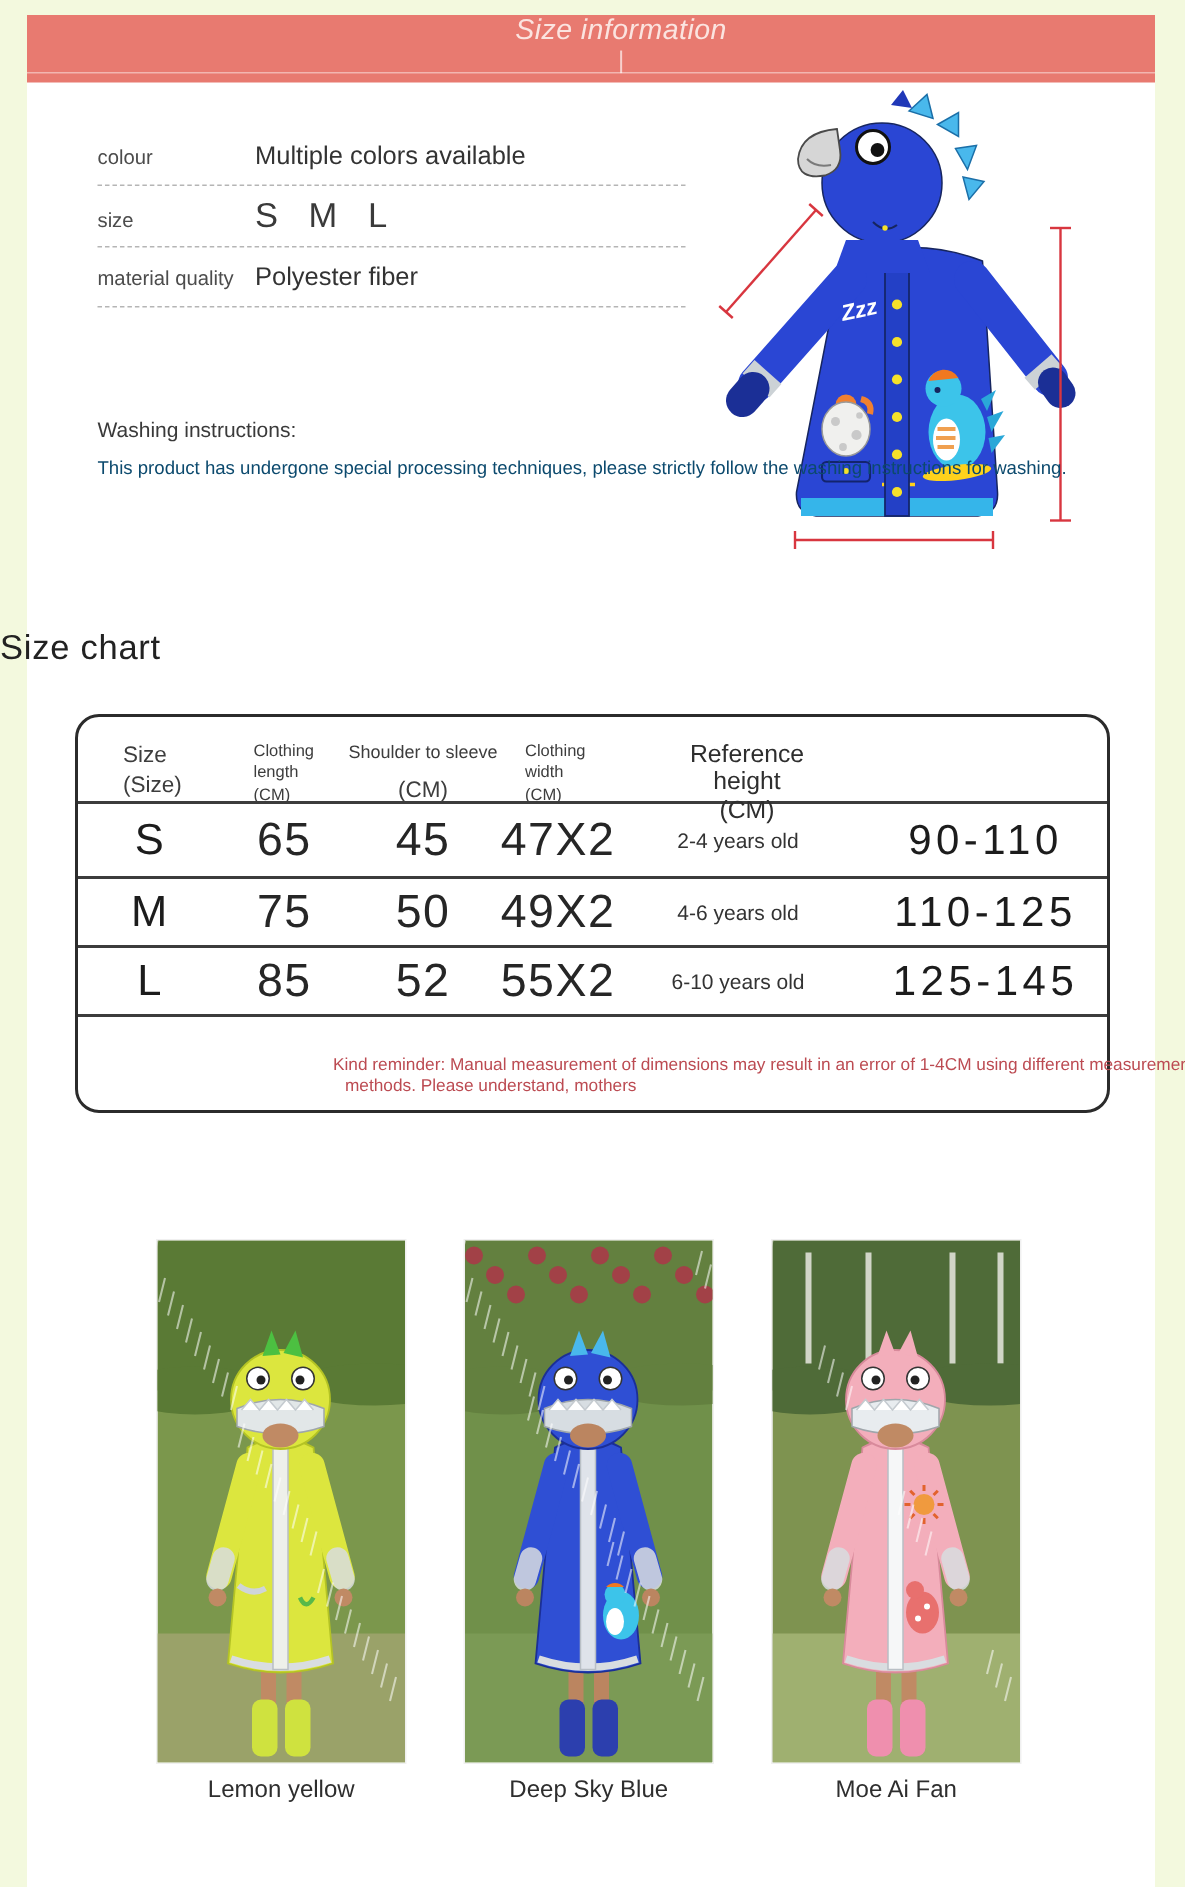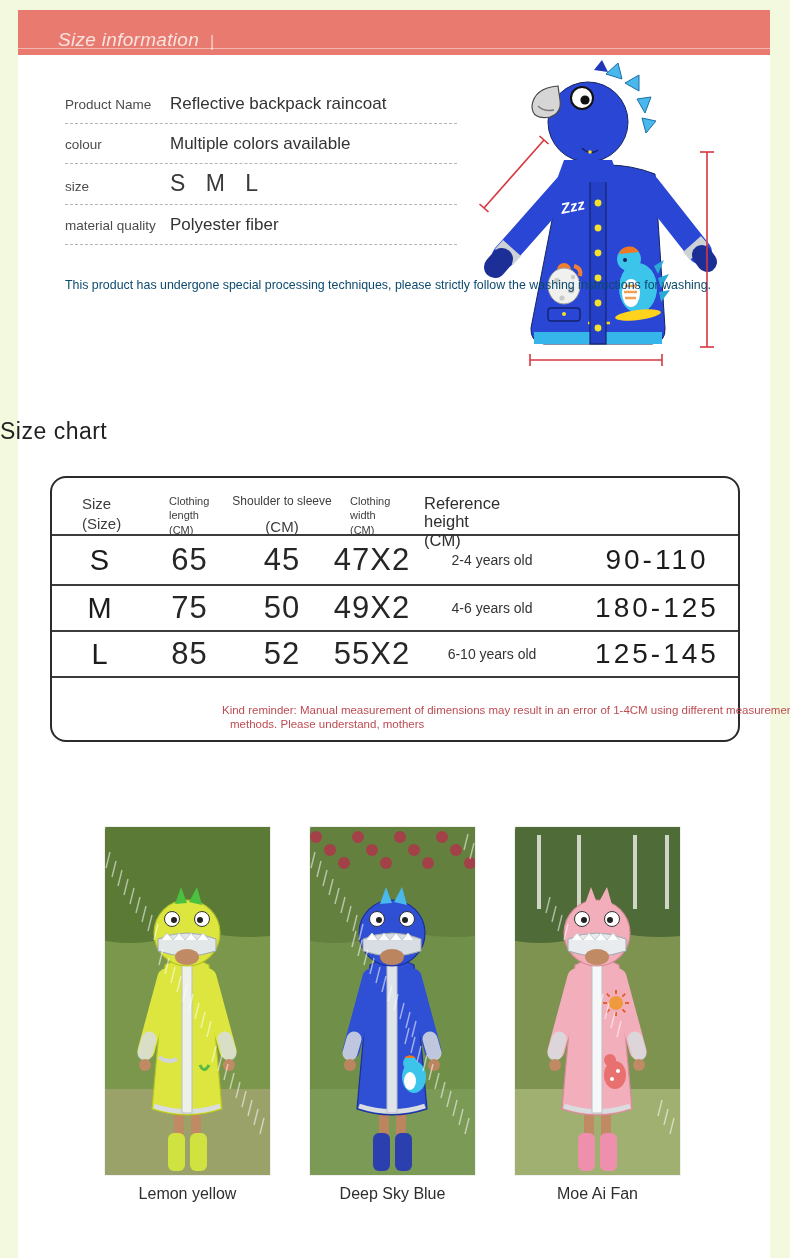--- a/index.html
+++ b/index.html
@@ -6,21 +6,21 @@
     --page-bg:#f3f9de; --panel-bg:#ffffff; --bar:#e87a70;
     --red:#d8363f; --reminder:#bc4b52; --ink:#222;
   }
   *{margin:0;padding:0;box-sizing:border-box;}
   html,body{width:790px;height:1258px;}
   body{position:relative;background:var(--page-bg);font-family:"Liberation Sans",sans-serif;overflow:hidden;}
   .panel{position:absolute;left:18px;top:10px;width:752px;height:1248px;background:var(--panel-bg);}
 
   
   .header-bar{position:absolute;left:18px;top:10px;width:752px;height:45px;background:var(--bar);
-    display:flex;align-items:flex-end;padding:0 0 4px 40px;z-index:10;}
+    display:flex;align-items:center;padding:0 0 4px 40px;z-index:10;flex-direction:column;}
   .header-bar::after{content:"";position:absolute;left:0;right:0;bottom:6px;height:1px;background:rgba(255,255,255,.45);}
   .hdr-left{font-style:italic;font-size:19px;color:#fbe4e0;letter-spacing:.3px;}
   .hdr-sep{color:rgba(255,255,255,.65);font-size:16px;margin:0 11px;}
   .hdr-right{color:#fff;font-size:20px;font-weight:bold;letter-spacing:.3px;}
 
   
   .fields{position:absolute;left:65px;top:84px;width:392px;z-index:3;}
   .frow{display:flex;align-items:baseline;padding:10px 0 9px;border-bottom:1px dashed #b5b5b5;}
   .flabel{width:105px;font-size:13.5px;color:#4c4c4c;flex:none;}
   .fvalue{font-size:17px;color:#333;}
@@ -45,21 +45,21 @@
   .hcell{display:flex;flex-direction:column;justify-content:flex-start;align-items:center;color:#3d3d3d;}
   .hcell .hl{line-height:1.3;}
   .hcell.c0 .hl{font-size:15px;align-self:flex-start;margin-left:30px;}
   .hcell.c1{align-items:flex-start;padding-left:22px;}
   .hcell.c1 .hl{font-size:11px;}
   .hcell.c2 .hl0{font-size:12px;}
   .hcell.c2 .hl1{font-size:15px;margin-top:7px;}
   .hcell.c3{align-items:flex-start;padding-left:18px;}
   .hcell.c3 .hl{font-size:11px;}
   .hcell.c4 .hl{font-size:16.5px;color:#2e2e2e;}
-  .hcell.c5{align-items:flex-start;padding-left:12px;}
+  .hcell.c5{align-items:center;padding-left:12px;}
   .hcell.c5 .hl{font-size:16.5px;line-height:1.12;color:#2e2e2e;}
   .trow{display:grid;grid-template-columns:95px 85px 100px 80px 160px 170px;
     border-bottom:2px solid #3c3c3c;align-items:center;height:50px;}
   .trow.r1,.trow.r2{height:46px;}
   .tcell{text-align:center;color:#1c1c1c;}
   .tcell.sz{font-size:29px;font-weight:400;}
   .tcell.num{font-size:31px;font-weight:300;letter-spacing:1px;color:#262626;}
   .tcell.age{font-size:14px;color:#333;}
   .tcell.hgt{font-size:28px;font-weight:300;letter-spacing:3px;text-align:center;}
   .reminder{position:absolute;left:170px;top:226px;width:618px;font-size:11.5px;
@@ -78,38 +78,35 @@
 
 <div class="panel"></div>
 
 <div class="header-bar">
   <span class="hdr-left">Size information</span>
   <span class="hdr-sep">|</span>
 </div>
 
 <div class="fields">
   <div class="frow">
-    <span class="flabel">Product Name</span>
-    <span class="fvalue">Reflective backpack raincoat</span>
-  </div>
-  <div class="frow">
     <span class="flabel">colour</span>
     <span class="fvalue">Multiple colors available</span>
   </div>
   <div class="frow size-row">
     <span class="flabel">size</span>
     <span class="fvalue">S M L</span>
   </div>
   <div class="frow">
     <span class="flabel">material quality</span>
     <span class="fvalue">Polyester fiber</span>
   </div>
 </div>
 
 <div class="washing">
+  <div class="wash-title">Washing instructions:</div>
   <div class="wash-body">This product has undergone special processing techniques, please strictly follow the washing instructions for washing.</div>
 </div>
 
 <svg class="diagram" viewBox="0 0 240 312">
 
   <g>
     <path d="M83,114 Q130,96 177,114 L187,268 Q188,282 174,284 L66,284 Q52,282 53,268 Z" fill="#2a46d4" stroke="#16255f" stroke-width="1"></path>
     <line x1="88" y1="126" x2="26" y2="196" stroke="#2a46d4" stroke-width="24" stroke-linecap="round"></line>
     <line x1="34" y1="188" x2="26" y2="197" stroke="#ccd2d6" stroke-width="24"></line>
     <line x1="24" y1="199" x2="17" y2="207" stroke="#1b2f96" stroke-width="22" stroke-linecap="round"></line>
@@ -232,21 +229,21 @@
     <div class="tcell num">47X2</div>
     <div class="tcell age">2-4 years old</div>
     <div class="tcell hgt">90-110</div>
   </div>
   <div class="trow r1">
     <div class="tcell sz">M</div>
     <div class="tcell num">75</div>
     <div class="tcell num">50</div>
     <div class="tcell num">49X2</div>
     <div class="tcell age">4-6 years old</div>
-    <div class="tcell hgt">180-125</div>
+    <div class="tcell hgt">110-125</div>
   </div>
   <div class="trow r2">
     <div class="tcell sz">L</div>
     <div class="tcell num">85</div>
     <div class="tcell num">52</div>
     <div class="tcell num">55X2</div>
     <div class="tcell age">6-10 years old</div>
     <div class="tcell hgt">125-145</div>
   </div>
 

